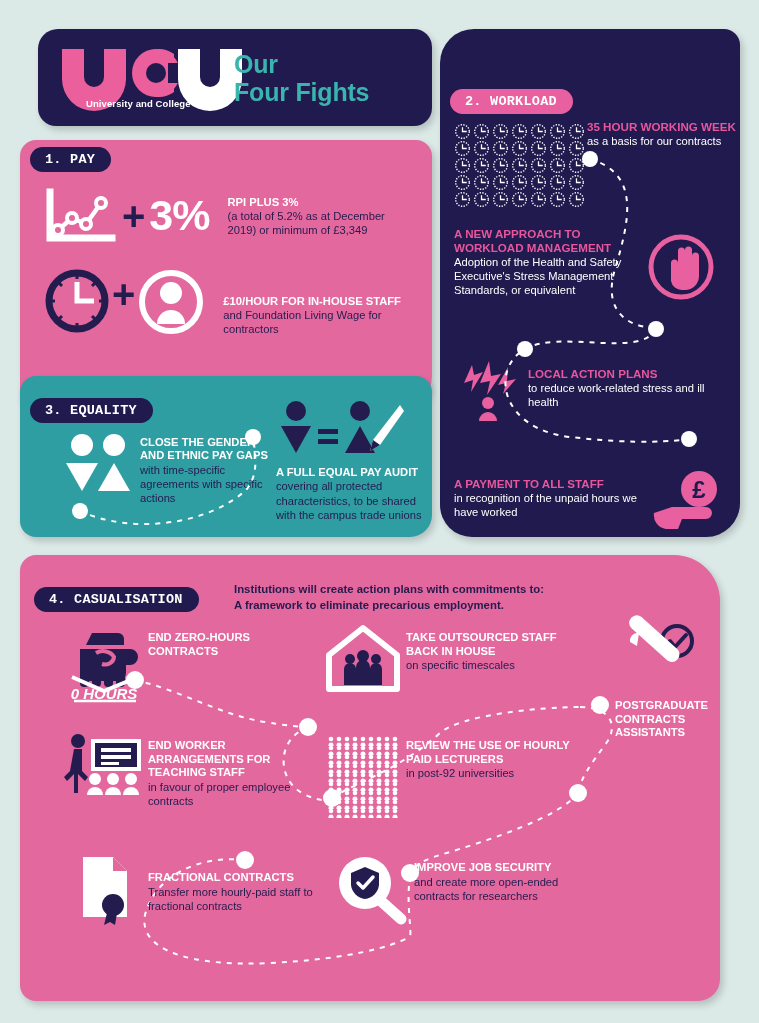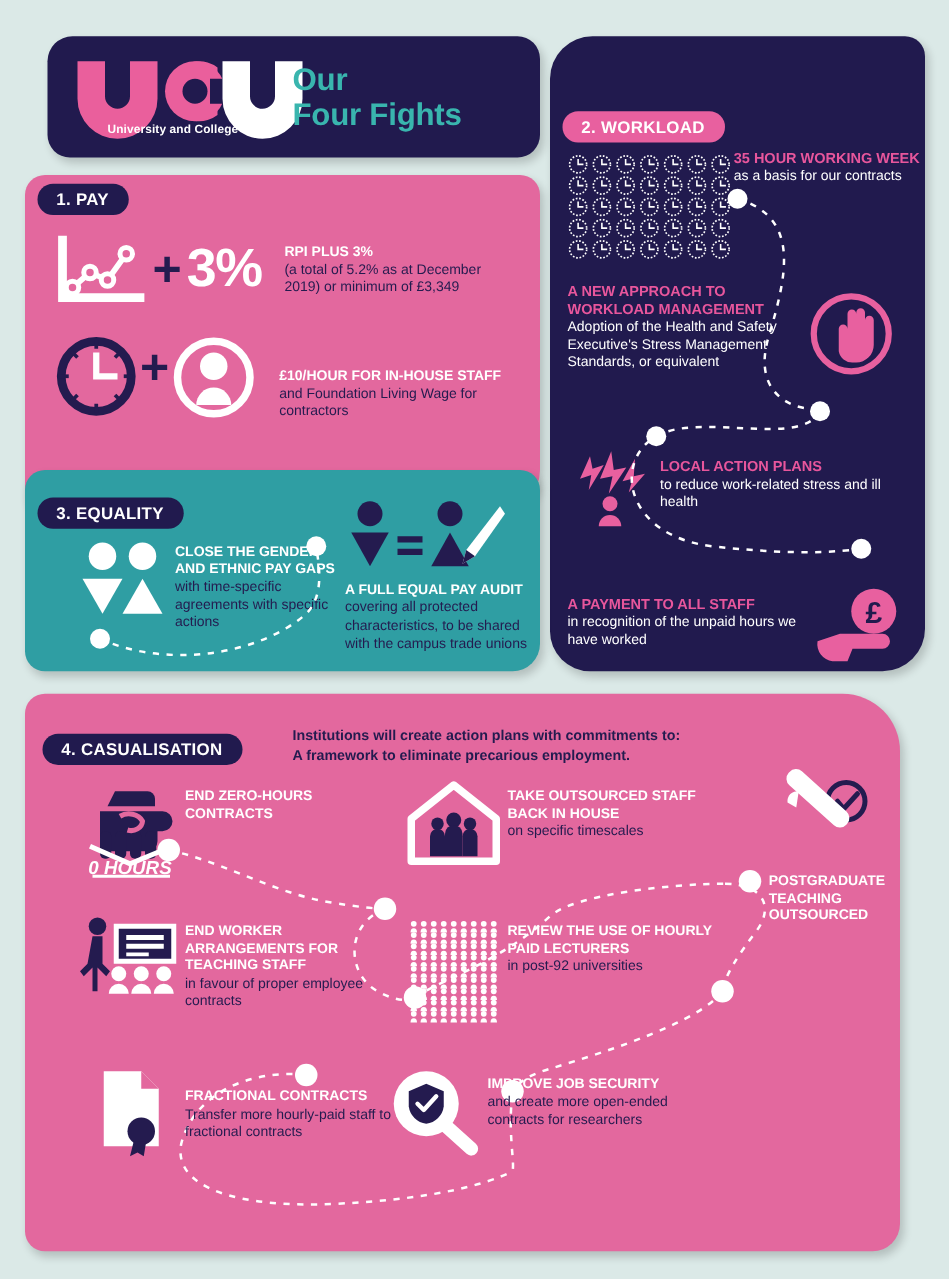--- a/index.html
+++ b/index.html
@@ -37,21 +37,21 @@
     color: #39b5ae; font-size: 25px; font-weight: bold; line-height: 1.12;
     letter-spacing: -.2px;
   }
 
   
   .pill {
     position: absolute;
     height: 25px; padding: 0 16px 0 15px;
     border-radius: 13px;
     display: flex; align-items: center;
-    font-size: 13.5px; font-weight: bold; letter-spacing: .25px;
+    font-size: 13.5px; font-weight: bold; letter-spacing: .25px; font-family: Liberation Mono, monospace;
   }
   .pill.navy { color: #fff; }
   .pill.pinkpill { background: #e8609f; color: #fff; }
 
   
   #pay {
     left: 20px; top: 140px; width: 412px; height: 270px;
     border-radius: 16px;
     border-bottom-right-radius: 34px;
   }
@@ -123,21 +123,21 @@
   .cs-body   { color:#241b4f; font-size: 11.2px; line-height: 1.26; }
 
   .cs-item { position: absolute; }
 
   
   #cs-1  { left: 42px;  top: 70px;  }
   #cs-2  { left: 42px;  top: 178px; }
   #cs-3  { left: 42px;  top: 300px; }
   #cs-4  { left: 300px; top: 70px;  }
   #cs-5  { left: 300px; top: 178px; }
-  #cs-6  { left: 284px; top: 300px; }
+  #cs-6  { left: 308px; top: 300px; }
   #cs-7  { left: 595px; top: 70px;  }
 
   .cs-with-icon { display: flex; align-items: flex-start; }
   .cs-ic { width: 86px; flex: 0 0 86px; display:flex; align-items:center; justify-content:center; }
   .cs-tx { padding-top: 6px; }
 
   
   #connectors { position:absolute; inset:0; pointer-events:none; }
 
   svg { display:block; overflow: visible; }
@@ -760,18 +760,18 @@
     <div class="cs-item" id="cs-7">
       <div style="width:96px;height:62px;">
         <svg width="96" height="62" viewBox="0 0 96 62">
           <circle cx="62" cy="16" r="15" fill="none" stroke="#241b4f" stroke-width="4"></circle>
           <path d="M55 16 l5 6 11 -12" stroke="#241b4f" stroke-width="4" fill="none" stroke-linecap="round" stroke-linejoin="round"></path>
           <rect x="8" y="6" width="62" height="15" rx="7" fill="#fff" transform="rotate(42 39 14)"></rect>
           <path d="M24 8 a8 8 0 0 0 -9 9 l7 4 Z" fill="#fff"></path>
         </svg>
       </div>
       <div style="width:102px;padding-top:12px;">
-        <div class="cs-accent">POSTGRADUATE TEACHING OUTSOURCED</div>
+        <div class="cs-accent">POSTGRADUATE CONTRACTS ASSISTANTS</div>
       </div>
     </div>
 
   </div>
 </div>
 
 </body></html>

